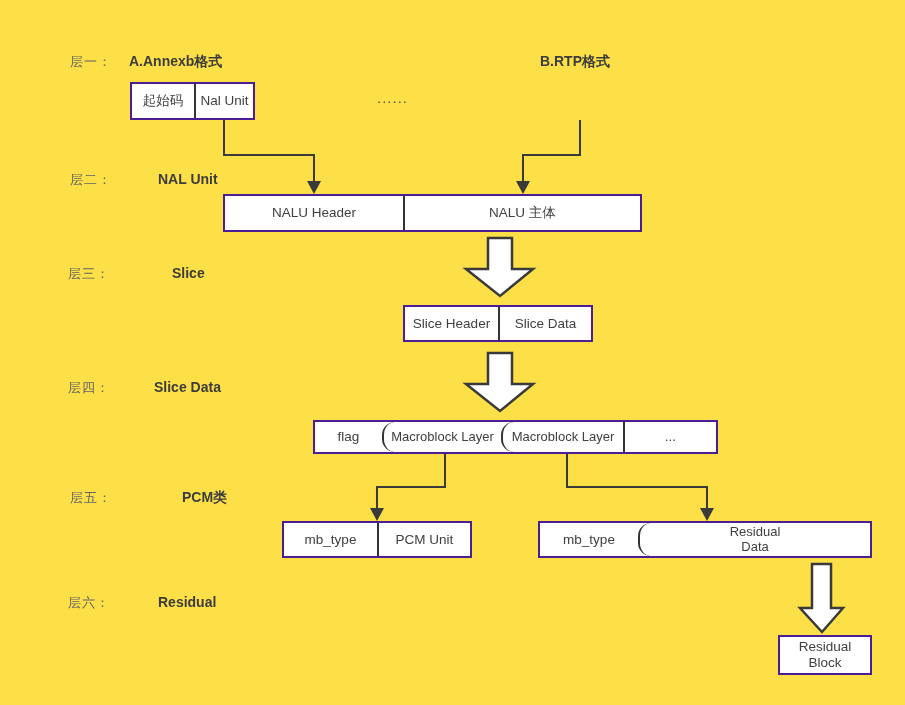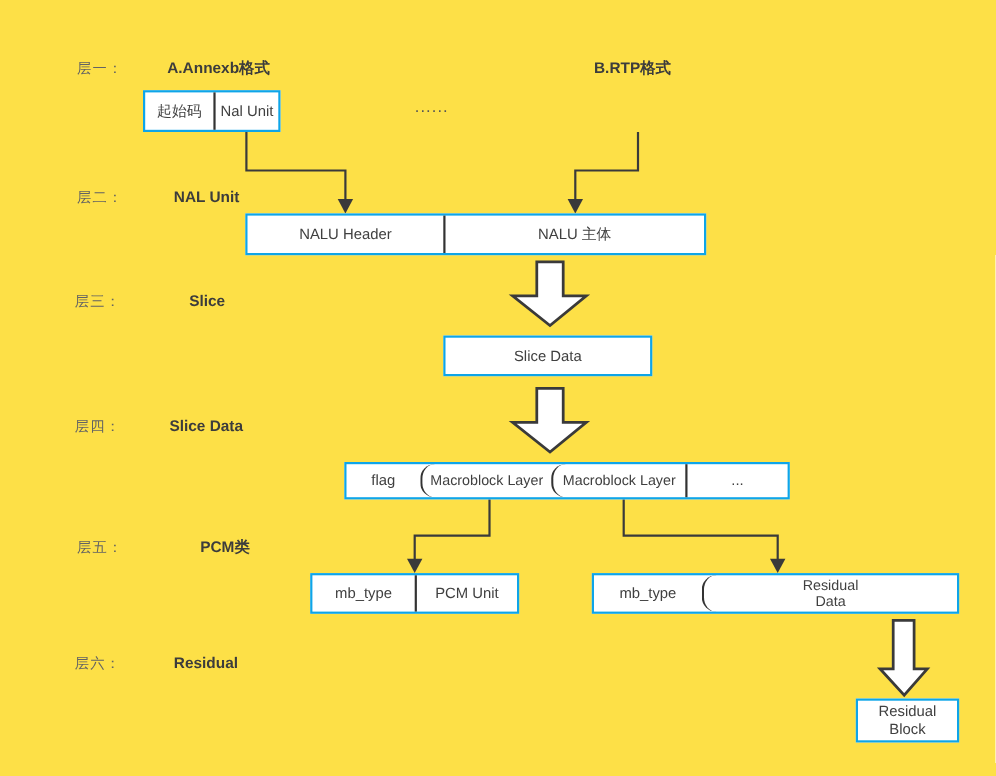--- a/index.html
+++ b/index.html
@@ -29,21 +29,21 @@
   .dots{
     position:absolute;
     font-size:15px;
     color:#555555;
     letter-spacing:1px;
     white-space:nowrap;
   }
   .strip{
     position:absolute;
     display:flex;
-    border:2px solid #0ea5e9;
+    border:2px solid #4c1d95;
     background:#ffffff;
     box-sizing:border-box;
   }
   .cell{
     display:flex;
     align-items:center;
     justify-content:center;
     text-align:center;
     font-size:13.5px;
     color:#404040;
@@ -81,41 +81,42 @@
     </g>
   </svg>
 
   <span class="layer-label" style="left:70px;top:53px">层一：</span>
   <span class="layer-label" style="left:70px;top:171px">层二：</span>
   <span class="layer-label" style="left:68px;top:265px">层三：</span>
   <span class="layer-label" style="left:68px;top:379px">层四：</span>
   <span class="layer-label" style="left:70px;top:489px">层五：</span>
   <span class="layer-label" style="left:68px;top:594px">层六：</span>
 
-  <span class="layer-title" style="left:152px;top:53px">A.Annexb格式</span>
+  <span class="layer-title" style="left:129px;top:53px">A.Annexb格式</span>
   <span class="layer-title" style="left:540px;top:53px">B.RTP格式</span>
   <span class="layer-title" style="left:158px;top:171px">NAL Unit</span>
   <span class="layer-title" style="left:172px;top:265px">Slice</span>
   <span class="layer-title" style="left:154px;top:379px">Slice Data</span>
   <span class="layer-title" style="left:182px;top:489px">PCM类</span>
   <span class="layer-title" style="left:158px;top:594px">Residual</span>
 
   <span class="dots" style="left:377px;top:89px">......</span>
 
   <div class="strip" style="left:130px;top:82px;width:125px;height:38px">
     <div class="cell" style="width:62px">起始码</div>
     <div class="cell grow">Nal Unit</div>
   </div>
 
   <div class="strip" style="left:223px;top:194px;width:419px;height:38px">
     <div class="cell" style="width:178px">NALU Header</div>
     <div class="cell grow">NALU 主体</div>
   </div>
 
   <div class="strip" style="left:403px;top:305px;width:190px;height:37px">
+    <div class="cell" style="width:93px">Slice Header</div>
     <div class="cell grow">Slice Data</div>
   </div>
 
   <div class="strip" style="left:313px;top:420px;width:405px;height:34px">
     <div class="cell" style="width:67px">flag</div>
     <div class="cell small" style="width:119px">Macroblock Layer</div>
     <div class="cell small" style="width:122px">Macroblock Layer</div>
     <div class="cell grow">...</div>
   </div>
 

